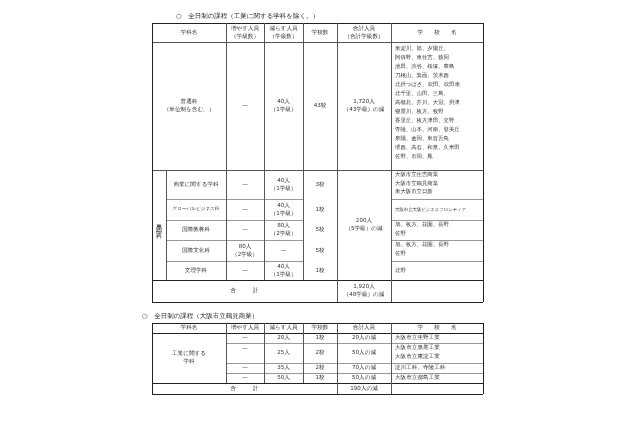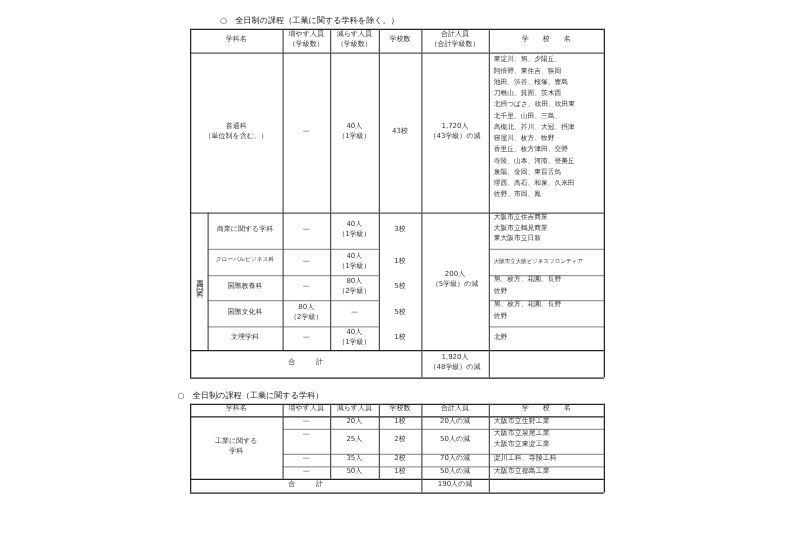--- a/index.html
+++ b/index.html
@@ -205,21 +205,21 @@
   </div>
 
 <div class="cell" style="left:152px;top:280px;width:185px;height:22px;">
     <span style="white-space:pre">合　　　計</span>
   </div>
 <div class="cell" style="left:337px;top:280px;width:54px;height:22px;">
     <span style="white-space:pre-line">1,920人
 （48学級）の減</span>
   </div>
 
-<div class="abs caption" style="left:142px;top:312px;">○　全日制の課程（工業に関する学科）</div>
+<div class="abs caption" style="left:142px;top:312px;">○　全日制の課程（大阪市立鶴見商業）</div>
 
 <div class="abs" style="left:0;top:0;width:640px;height:426px;pointer-events:none;">
   <div class="hl thick" style="left:152px;top:323px;width:331px;"></div>
   <div class="hl thick" style="left:152px;top:333px;width:331px;"></div>
   <div class="hl light" style="left:226px;top:343px;width:257px;"></div>
   <div class="hl light" style="left:226px;top:363px;width:257px;"></div>
   <div class="hl light" style="left:226px;top:373px;width:257px;"></div>
   <div class="hl thick" style="left:152px;top:383px;width:331px;"></div>
   <div class="hl thick" style="left:152px;top:394px;width:331px;"></div>
   <div class="vl thick" style="left:152px;top:323px;height:71px;"></div>

